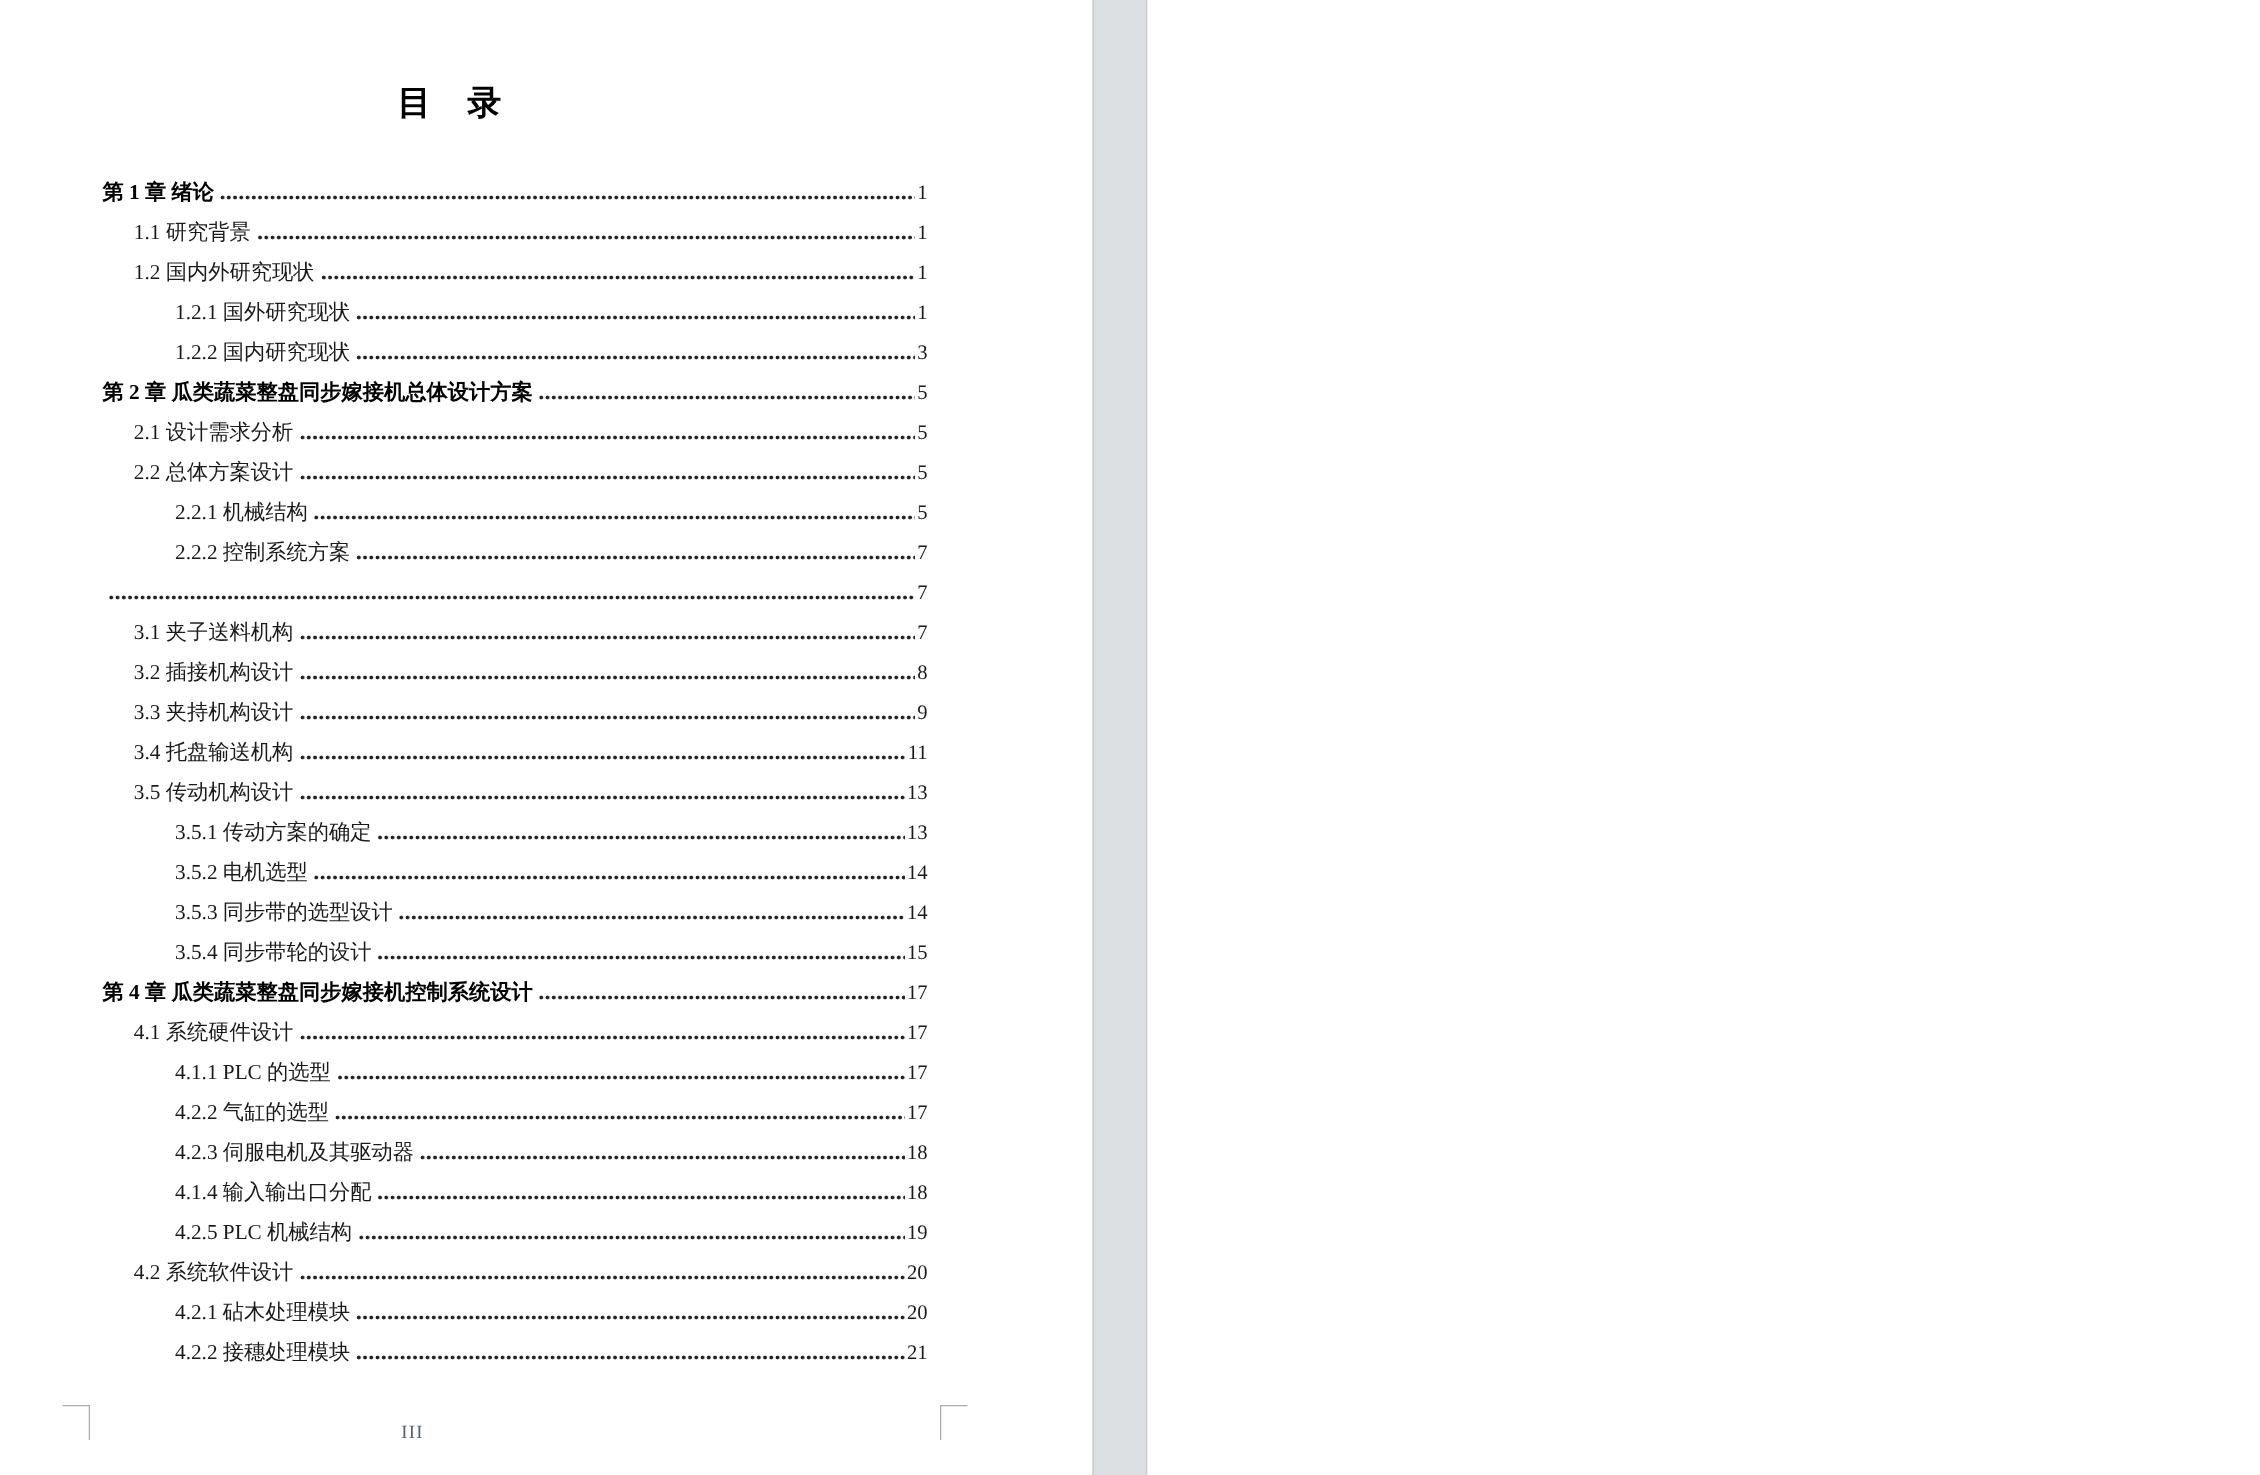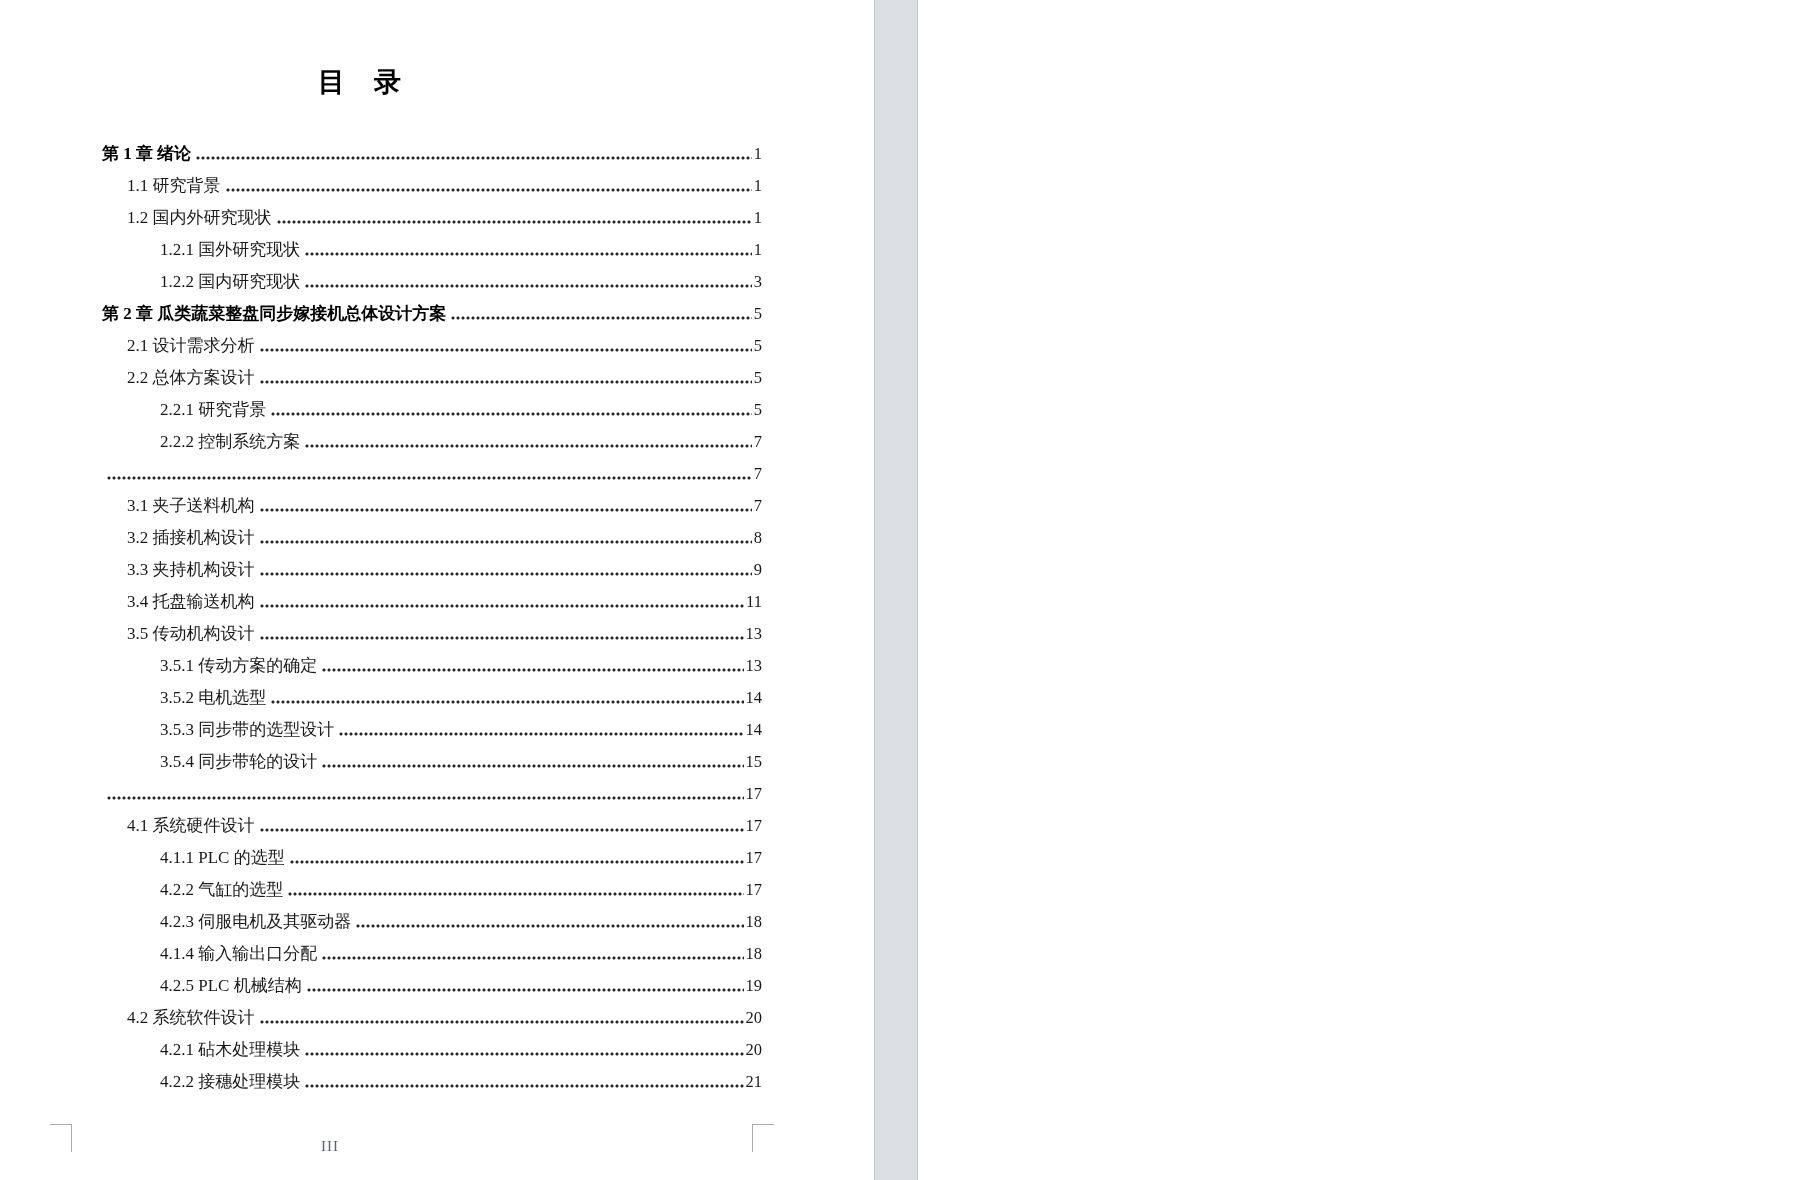--- a/index.html
+++ b/index.html
@@ -16,21 +16,21 @@
     position:absolute;top:0;left:874px;width:44px;height:1180px;
     background:#dcdfe2;
     border-left:1px solid #c2c6ca;border-right:1px solid #c2c6ca;
     box-sizing:border-box;
   }
   .doc-title{
     position:absolute;left:318px;top:64px;
     font-size:27px;font-weight:bold;color:#000;
     letter-spacing:1px;white-space:pre;
   }
-  .toc-col{position:absolute;width:660px;margin-left:20px;}
+  .toc-col{position:absolute;width:660px;}
   .toc-col-left{left:82px;top:137px;}
   .toc-row{
     display:flex;align-items:flex-end;
     height:32px;line-height:30px;
     font-size:17px;color:#1a1a1a;
   }
   .toc-row .lbl{white-space:nowrap;}
   .toc-row.lvl1{padding-left:25px;}
   .toc-row.lvl2{padding-left:58px;}
   .toc-row.chapter .lbl{font-weight:bold;color:#000;}
@@ -91,21 +91,21 @@
           <span class="lbl">2.1 设计需求分析</span>
           <span class="dots"></span>
           <span class="pg">5</span>
         </div>
         <div class="toc-row lvl1">
           <span class="lbl">2.2 总体方案设计</span>
           <span class="dots"></span>
           <span class="pg">5</span>
         </div>
         <div class="toc-row lvl2">
-          <span class="lbl">2.2.1 研究背景</span>
+          <span class="lbl">2.2.1 机械结构</span>
           <span class="dots"></span>
           <span class="pg">5</span>
         </div>
         <div class="toc-row lvl2">
           <span class="lbl">2.2.2 控制系统方案</span>
           <span class="dots"></span>
           <span class="pg">7</span>
         </div>
         <div class="toc-row lvl0 chapter">
           <span class="dots"></span>
@@ -150,20 +150,21 @@
           <span class="lbl">3.5.3 同步带的选型设计</span>
           <span class="dots"></span>
           <span class="pg">14</span>
         </div>
         <div class="toc-row lvl2">
           <span class="lbl">3.5.4 同步带轮的设计</span>
           <span class="dots"></span>
           <span class="pg">15</span>
         </div>
         <div class="toc-row lvl0 chapter">
+          <span class="lbl">第 4 章 瓜类蔬菜整盘同步嫁接机控制系统设计</span>
           <span class="dots"></span>
           <span class="pg">17</span>
         </div>
         <div class="toc-row lvl1">
           <span class="lbl">4.1 系统硬件设计</span>
           <span class="dots"></span>
           <span class="pg">17</span>
         </div>
         <div class="toc-row lvl2">
           <span class="lbl">4.1.1 PLC 的选型</span>

